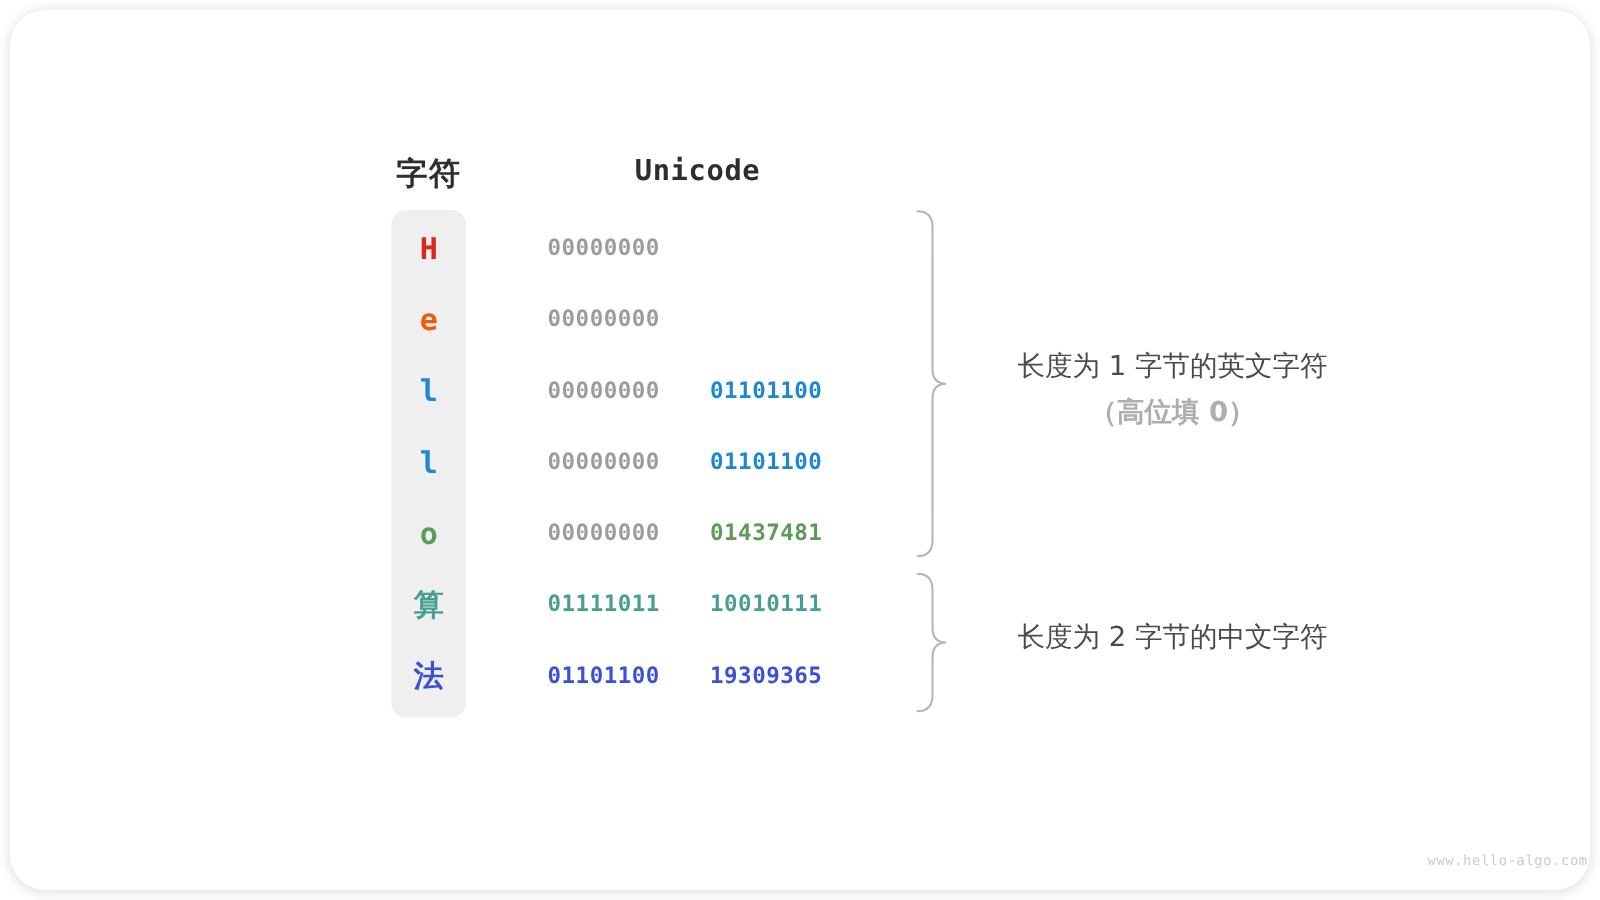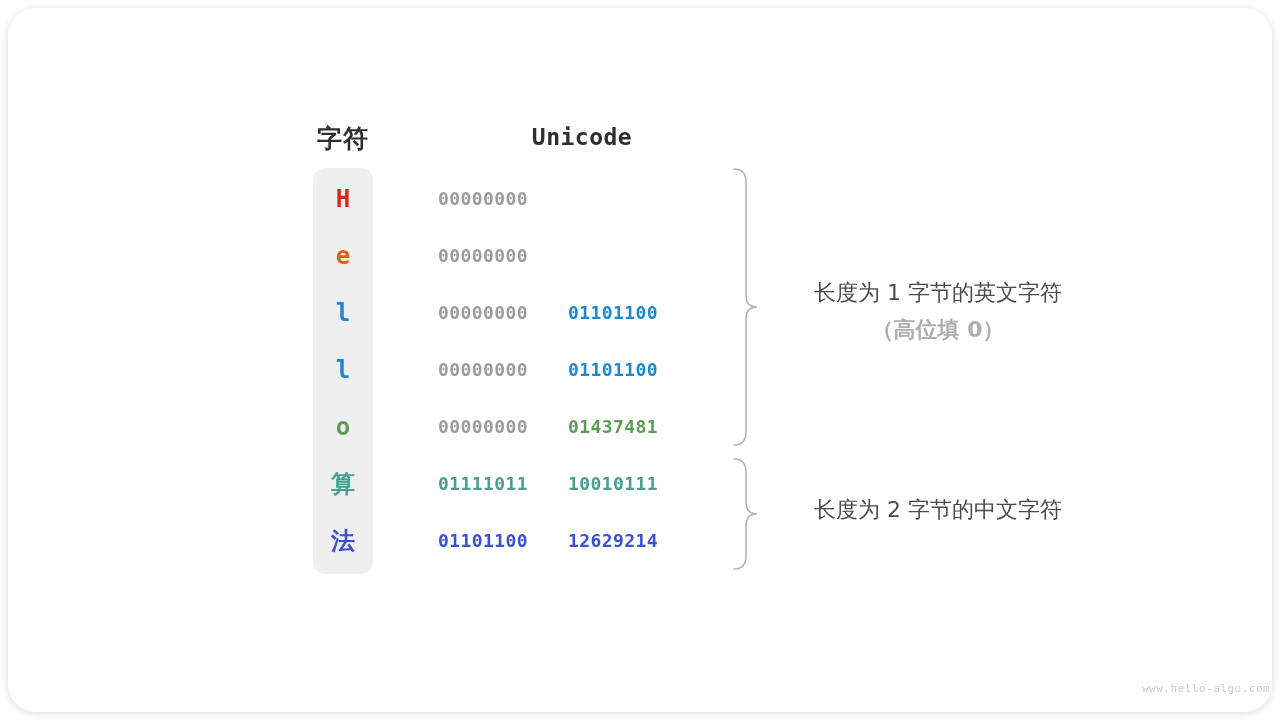--- a/index.html
+++ b/index.html
@@ -25,21 +25,21 @@
   .hdr-char {
     position: absolute;
     left: 300px; top: 114px; width: 70px;
     text-align: center;
     font-size: 25px; font-weight: bold;
     color: #2e2e2e;
     letter-spacing: 1px;
   }
   .hdr-unicode {
     position: absolute;
-    left: 444px; top: 116px; width: 260px;
+    left: 420px; top: 116px; width: 260px;
     text-align: center;
     font-family: "DejaVu Sans Mono", monospace;
     font-size: 23px; font-weight: bold;
     color: #2e2e2e;
     letter-spacing: 0.5px;
   }
 
   .char-col {
     position: absolute;
     left: 305px; top: 160px;
@@ -145,21 +145,21 @@
     <div class="bin-row r4">
       <span class="b1" style="color: rgb(156, 156, 156);">00000000</span>
       <span class="b2" style="color: rgb(93, 156, 88);">01437481</span>
     </div>
     <div class="bin-row r5">
       <span class="b1" style="color: rgb(73, 158, 146);">01111011</span>
       <span class="b2" style="color: rgb(73, 158, 146);">10010111</span>
     </div>
     <div class="bin-row r6">
       <span class="b1" style="color: rgb(58, 80, 217);">01101100</span>
-      <span class="b2" style="color: rgb(58, 80, 217);">12629214</span>
+      <span class="b2" style="color: rgb(58, 80, 217);">19309365</span>
     </div>
 
     <svg class="brace brace-1" width="28" height="278" viewBox="0 0 28 278" style="color: rgb(180, 180, 180);">
       <path d="M2,1 Q14,1 14,14 L14,127 Q14,139 25,139 Q14,139 14,151 L14,264 Q14,277 2,277" fill="none" stroke="currentColor" stroke-width="1.6" stroke-linecap="round"></path>
     </svg>
     <svg class="brace brace-2" width="28" height="112" viewBox="0 0 28 112" style="color: rgb(180, 180, 180);">
       <path d="M2,1 Q14,1 14,14 L14,44 Q14,56 25,56 Q14,56 14,68 L14,98 Q14,111 2,111" fill="none" stroke="currentColor" stroke-width="1.6" stroke-linecap="round"></path>
     </svg>
 
     <div class="anno anno-1a">长度为 1 字节的英文字符</div>

